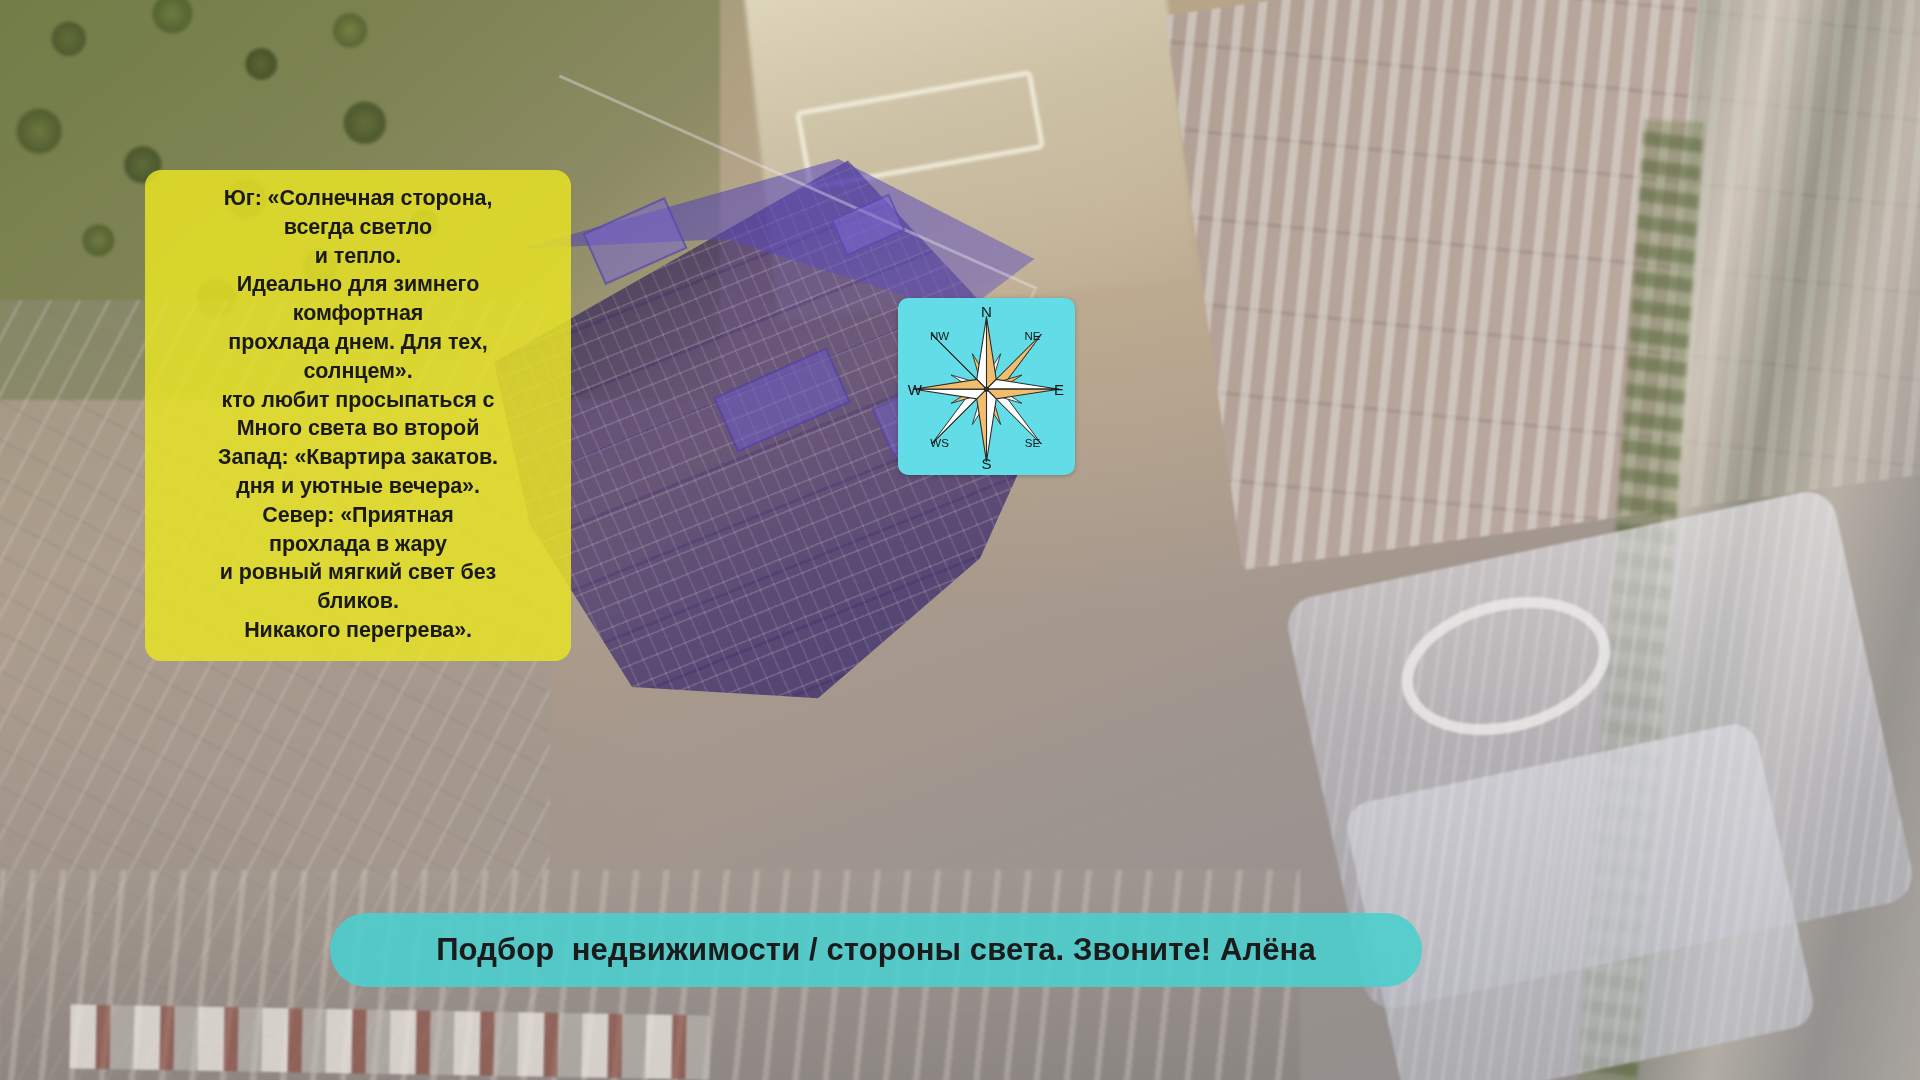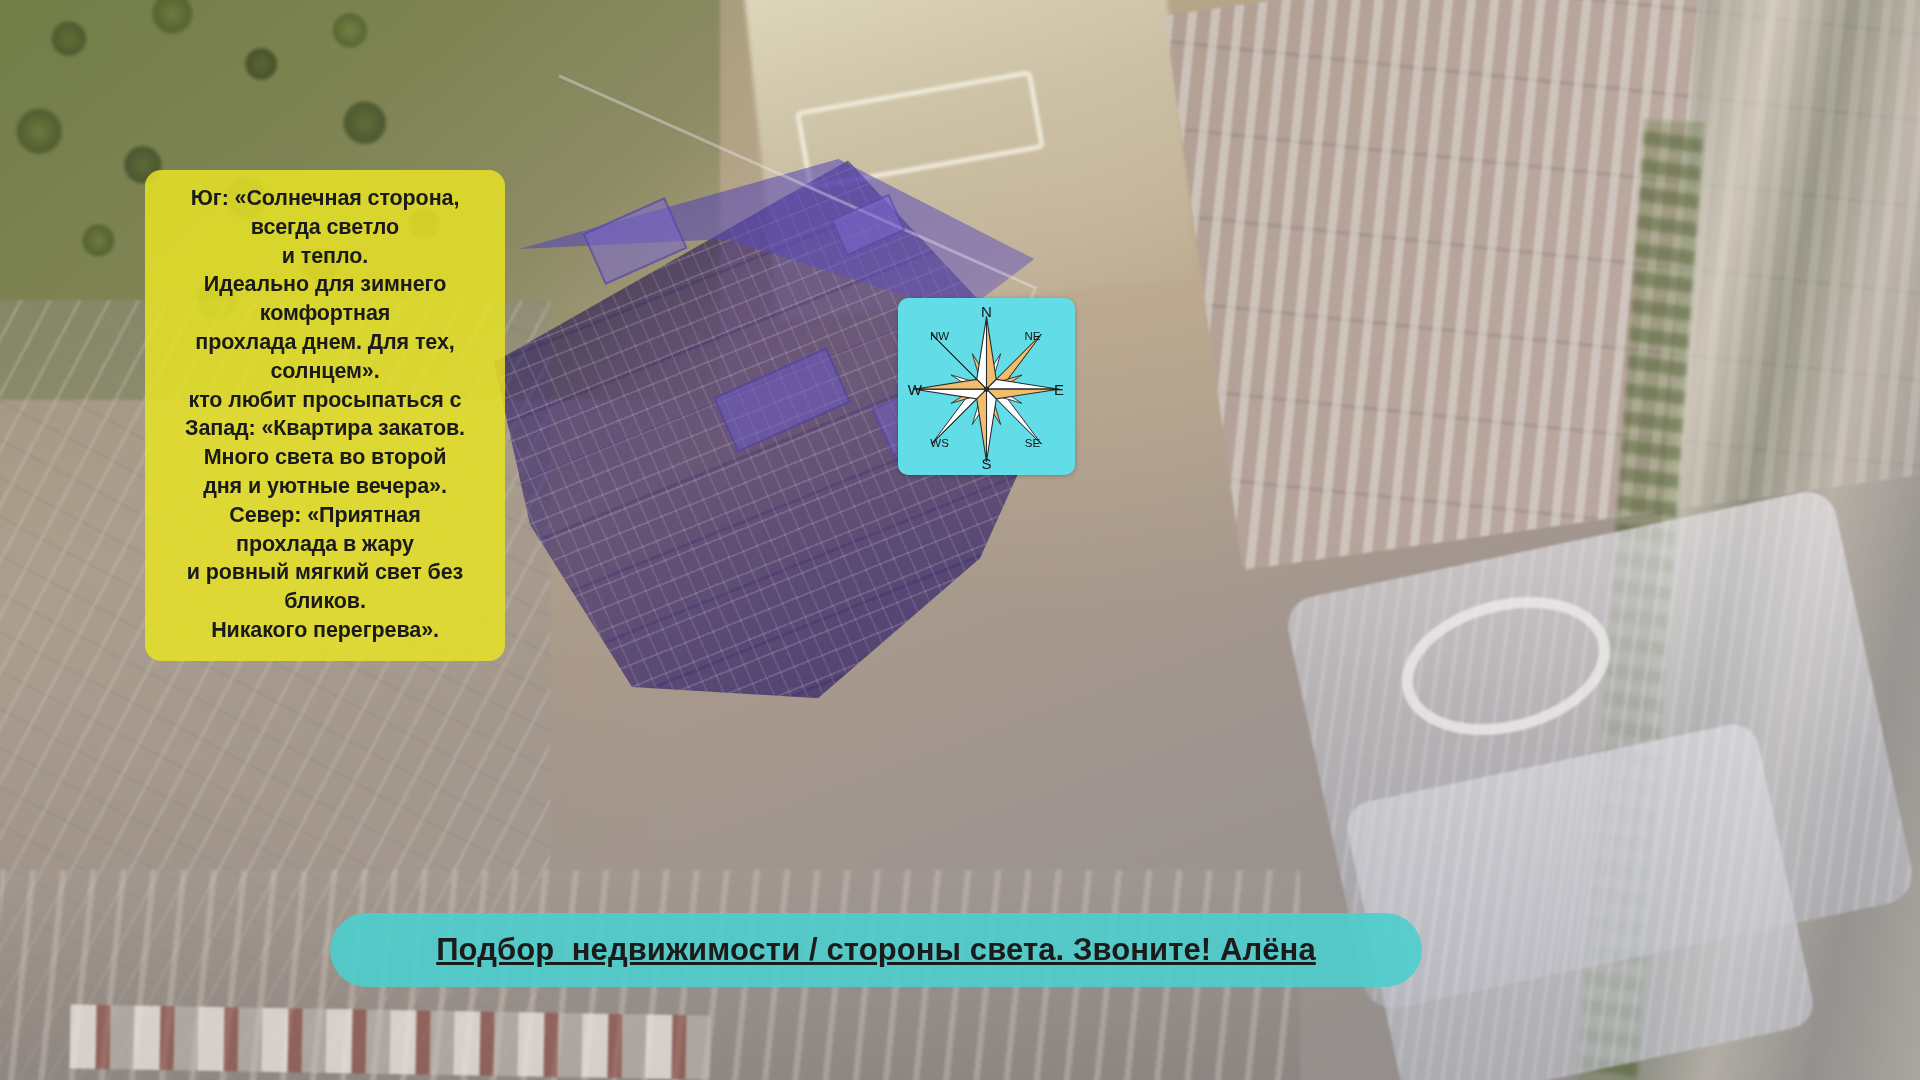--- a/index.html
+++ b/index.html
@@ -233,21 +233,21 @@
     background: rgba(114,96,200,0.5);
     border: 2px solid rgba(66,52,156,0.4);
     transform: rotate(-24deg);
   }
 
   
   .yellow-card {
     position: absolute;
     left: 145px;
     top: 170px;
-    width: 360px;
+    width: 426px;
     padding: 14px 16px 16px 16px;
     box-sizing: border-box;
     background: rgba(231,226,38,0.86);
     border-radius: 16px;
     text-align: center;
     color: #1a1a1a;
     font-weight: bold;
     font-size: 21.5px;
     line-height: 1.34;
     letter-spacing: -0.1px;
@@ -281,21 +281,20 @@
     background: rgba(76,206,205,0.90);
     border-radius: 37px;
     display: flex;
     align-items: center;
     justify-content: center;
     color: #1b1b1b;
     font-weight: bold;
     font-size: 31px;
     letter-spacing: 0.1px;
     white-space: pre;
-    text-decoration: underline;
   }
 </style>
 </head>
 <body>
 
 <div id="stage">
 
   <div class="photo">
     <div class="trees-tl"></div>
     <div class="blocks-bl"></div>
@@ -324,22 +323,22 @@
 
   <div class="yellow-card">
     <span class="ln">Юг: «Солнечная сторона,</span>
     <span class="ln">всегда светло</span>
     <span class="ln">и тепло.</span>
     <span class="ln">Идеально для зимнего</span>
     <span class="ln">комфортная</span>
     <span class="ln">прохлада днем. Для тех,</span>
     <span class="ln">солнцем».</span>
     <span class="ln">кто любит просыпаться с</span>
+    <span class="ln">Много света во второй</span>
     <span class="ln">Запад: «Квартира закатов.</span>
-    <span class="ln">Много света во второй</span>
     <span class="ln">дня и уютные вечера».</span>
     <span class="ln">Север: «Приятная</span>
     <span class="ln">прохлада в жару</span>
     <span class="ln">и ровный мягкий свет без</span>
     <span class="ln">бликов.</span>
     <span class="ln">Никакого перегрева».</span>
   </div>
 
   <div class="compass">
     <svg viewBox="0 0 200 200">

